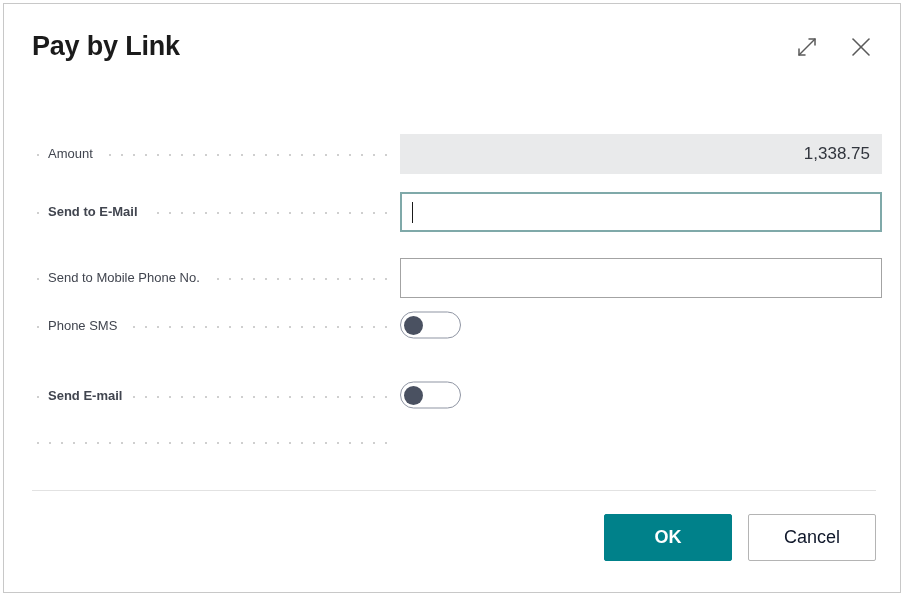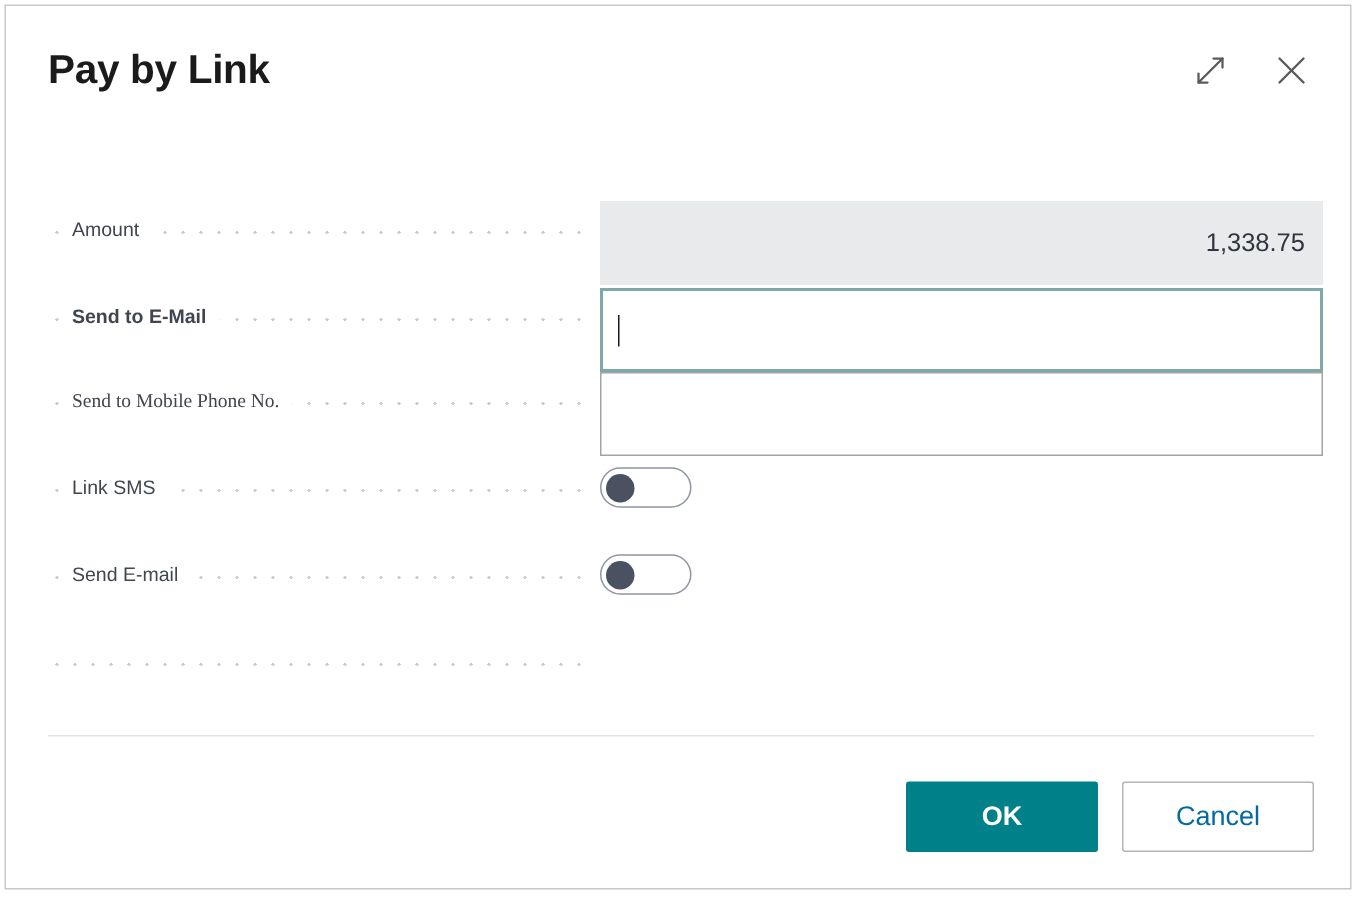--- a/index.html
+++ b/index.html
@@ -104,21 +104,21 @@
     background-size: 12px 2px;
     background-repeat: repeat-x;
     background-position: left center;
     z-index: 1;
   }
 
   .field {
     position: absolute;
     left: 396px;
     width: 482px;
-    height: 56px;
+    height: 40px;
     box-sizing: border-box;
     font-family: "Liberation Sans", sans-serif;
     font-size: 17px;
     color: #31353d;
     display: flex;
     align-items: center;
     padding: 0 10px;
   }
   .field.readonly {
     background: #e9eaeb;
@@ -181,21 +181,20 @@
     background: #e2e2e2;
   }
   .footer {
     position: absolute;
     left: 0;
     right: 0;
     top: 418px;
     height: 60px;
     display: flex;
     justify-content: flex-end;
-    align-items: center;
     gap: 16px;
     padding-right: 24px;
     box-sizing: border-box;
   }
   .btn {
     height: 47px;
     min-width: 128px;
     font-family: "Liberation Sans", sans-serif;
     font-size: 18px;
     font-weight: 600;
@@ -207,21 +206,21 @@
     justify-content: center;
     padding: 0 18px;
   }
   .btn-primary {
     background: #00818a;
     color: #ffffff;
     border: 1px solid #00818a;
   }
   .btn-secondary {
     background: #ffffff;
-    color: #0369a1;
+    color: #0f172a;
     border: 1px solid #b4b4b4;
     font-weight: 500;
   }
 </style>
 </head>
 <body>
 
 <div class="dialog">
 
   <div class="dlg-header">
@@ -252,35 +251,35 @@
     </div>
 
     <div class="row" style="top:96px;font-weight:bold;">
       <div class="leader"></div>
       <div class="row-label">Send to E-Mail</div>
       <div class="field focused">
         <span class="caret"></span>
       </div>
     </div>
 
-    <div class="row" style="top:152px;font-family:Liberation Serif, serif;">
+    <div class="row" style="top:162px;">
       <div class="leader"></div>
       <div class="row-label">Send to Mobile Phone No.</div>
       <div class="field editable"></div>
     </div>
 
     <div class="row" style="top:210px;">
       <div class="leader"></div>
-      <div class="row-label">Link SMS</div>
+      <div class="row-label">Phone SMS</div>
       <div class="toggle">
         <span class="knob"></span>
       </div>
     </div>
 
-    <div class="row" style="top:268px;">
+    <div class="row" style="top:280px;font-weight:bold;">
       <div class="leader"></div>
       <div class="row-label">Send E-mail</div>
       <div class="toggle">
         <span class="knob"></span>
       </div>
     </div>
 
     <div class="row" style="top:326px;">
       <div class="leader"></div>
     </div>

